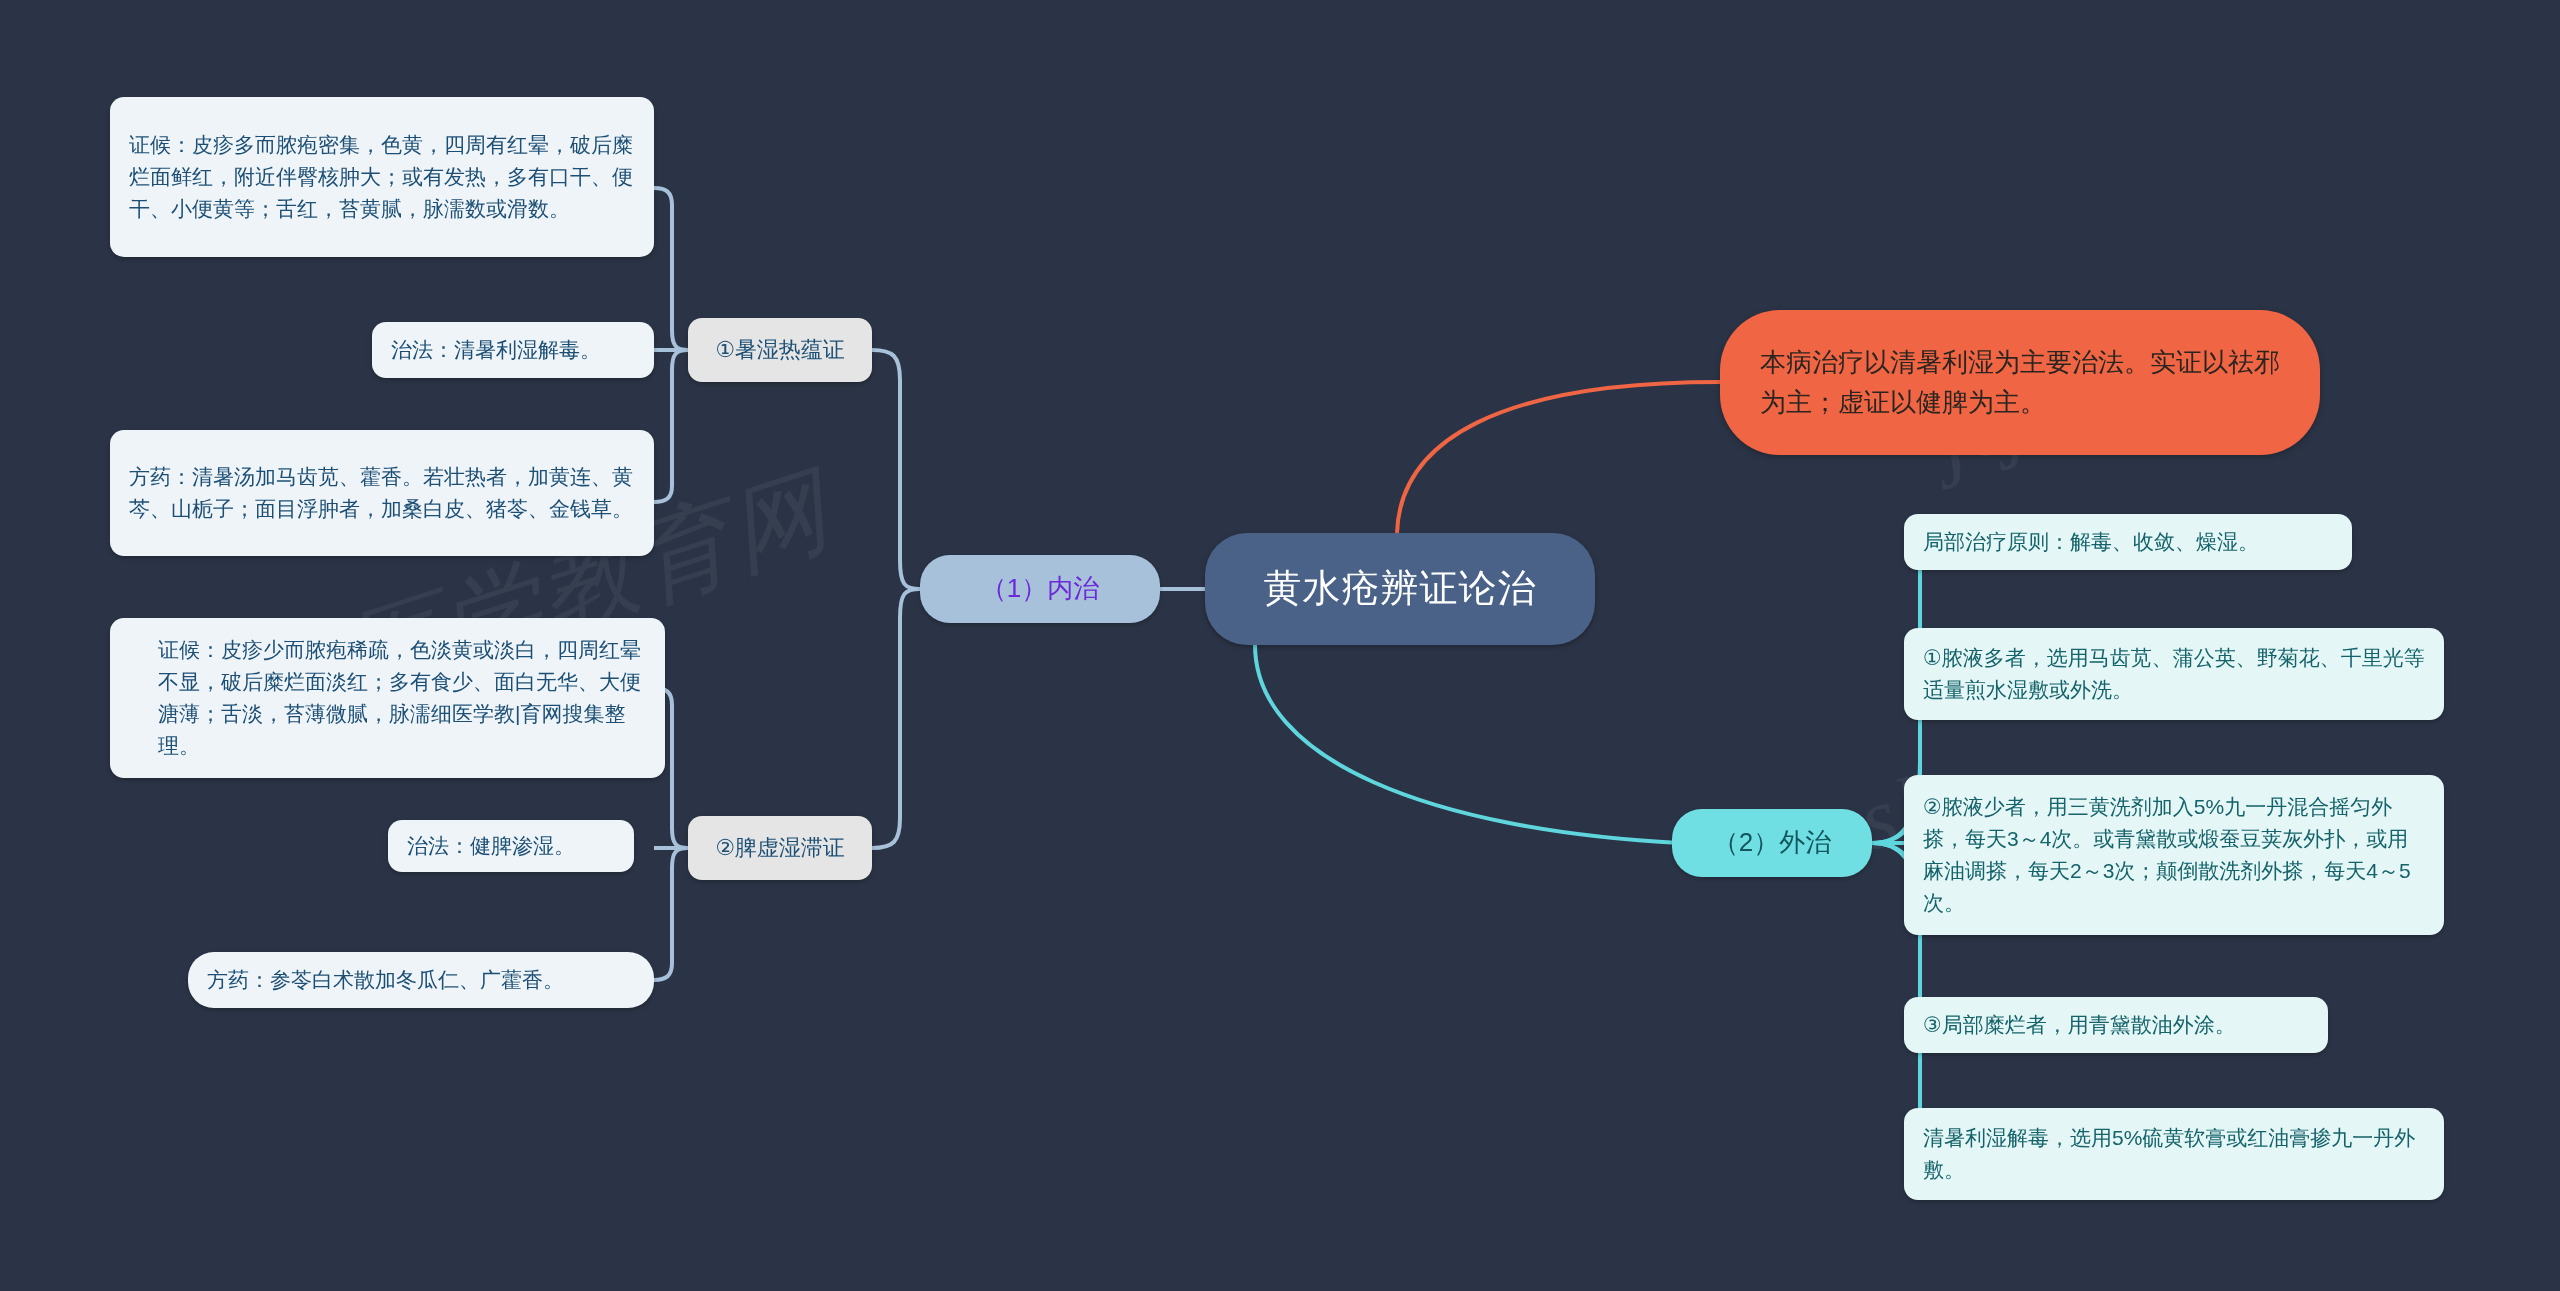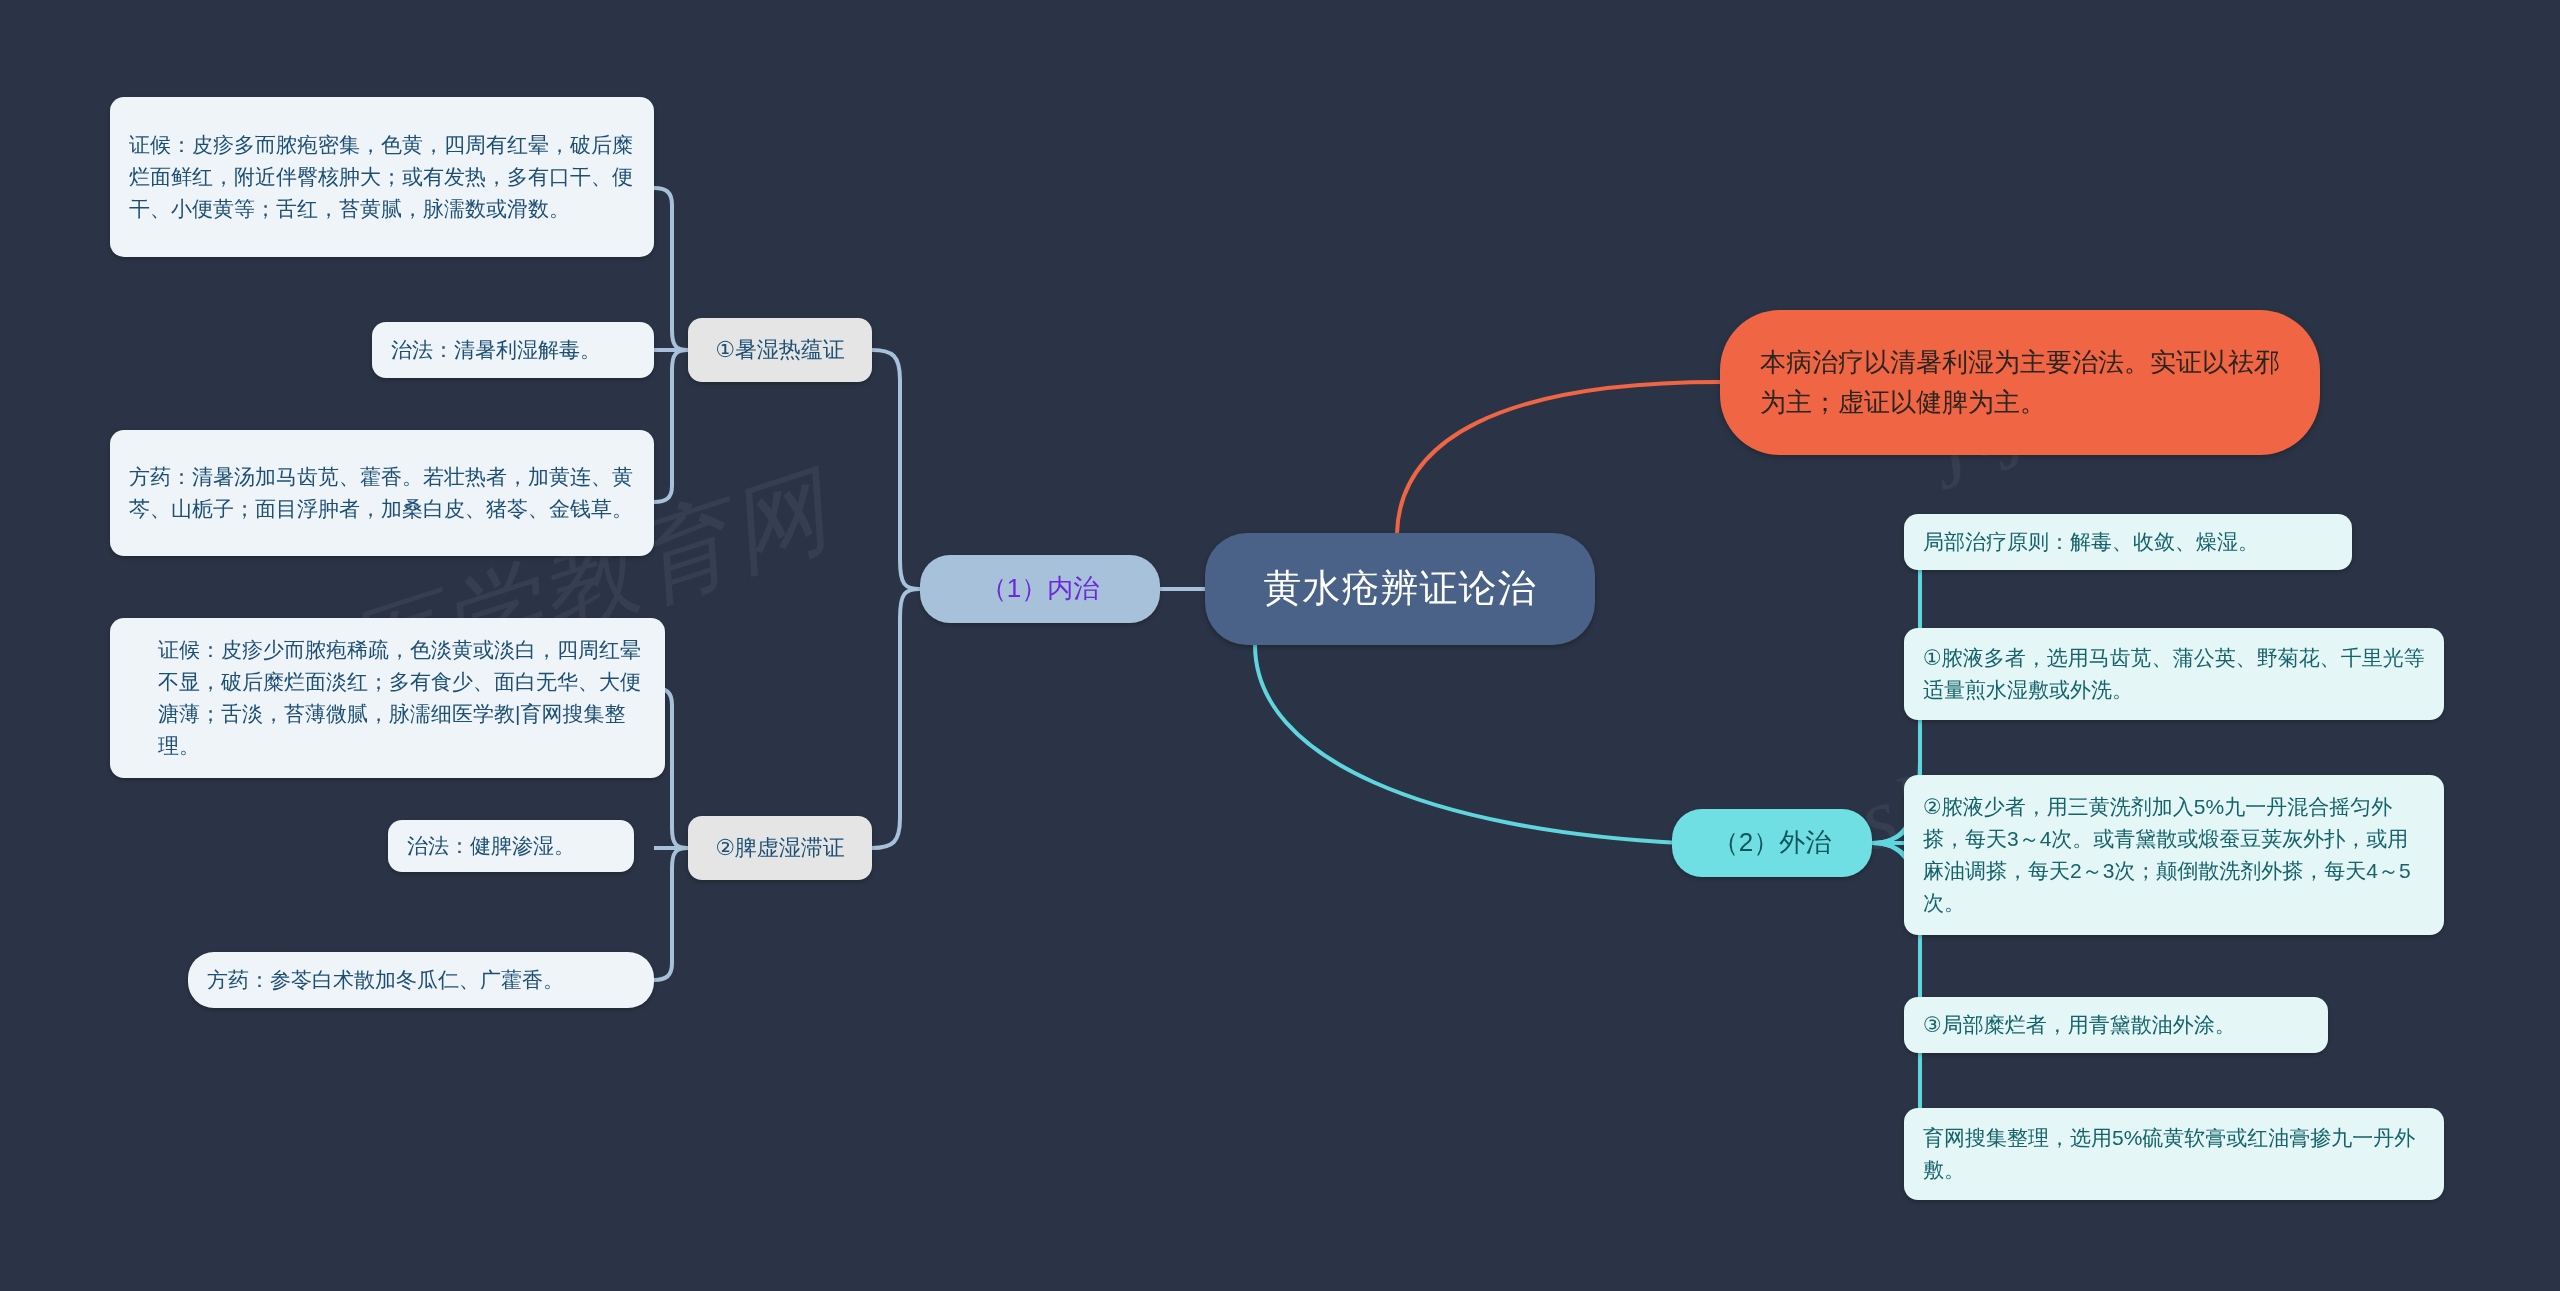--- a/index.html
+++ b/index.html
@@ -232,16 +232,16 @@
 
   <div class="node leaf-cyan" style="left:1904px; top:775px; width:540px; height:160px;">
     <span class="text">②脓液少者，用三黄洗剂加入5%九一丹混合摇匀外搽，每天3～4次。或青黛散或煅蚕豆荚灰外扑，或用麻油调搽，每天2～3次；颠倒散洗剂外搽，每天4～5次。</span>
   </div>
 
   <div class="node leaf-cyan" style="left:1904px; top:997px; width:424px; height:56px;">
     <span class="text">③局部糜烂者，用青黛散油外涂。</span>
   </div>
 
   <div class="node leaf-cyan" style="left:1904px; top:1108px; width:540px; height:92px;">
-    <span class="text">育网搜集整理，选用5%硫黄软膏或红油膏掺九一丹外敷。</span>
+    <span class="text">清暑利湿解毒，选用5%硫黄软膏或红油膏掺九一丹外敷。</span>
   </div>
 
 </div>
 
 </body></html>

